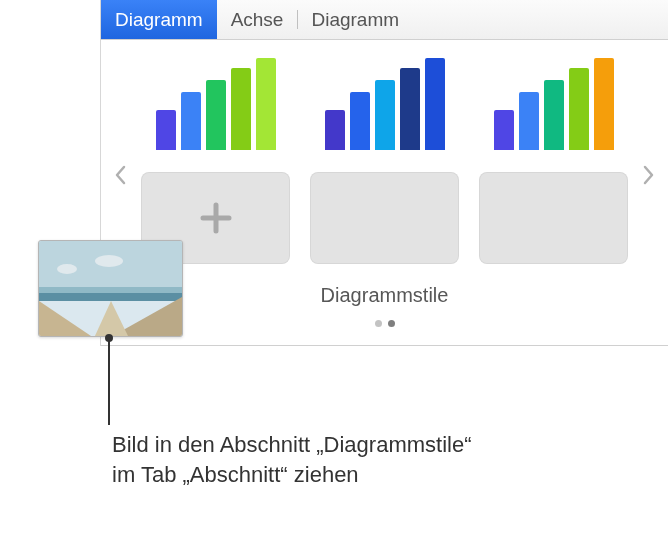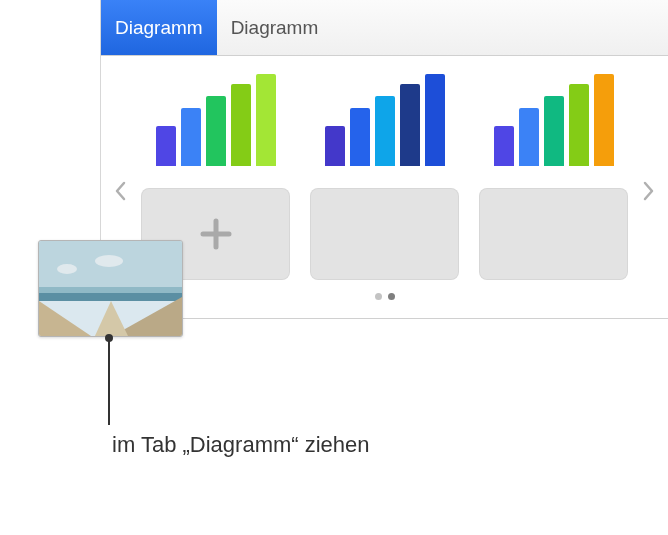--- a/index.html
+++ b/index.html
@@ -13,21 +13,21 @@
   }
   .panel {
     position: absolute;
     left: 100px;
     top: 0;
     width: 568px;
     border-left: 1px solid #d7d7d7;
   }
   .tabs {
     display: flex;
-    height: 56px;
+    height: 40px;
     border-bottom: 1px solid #d0d0d0;
     background: linear-gradient(#fbfbfb,#f0f0f0);
   }
   .tab {
     flex: 0 0 auto;
     padding: 0 14px;
     font-size: 19px;
     color: #555;
     display: flex;
     align-items: center;
@@ -140,20 +140,21 @@
     line-height:1.35;
     max-width: 500px;
   }
 </style>
 </head>
 <body>
 
 <div class="panel">
   <div class="tabs">
     <div class="tab active">Diagramm</div>
+    <div class="tab">Achse</div>
     <div class="tab">Diagramm</div>
   </div>
 
   <div class="stylearea">
     <div class="navbtn left">
       <svg width="12" height="20" viewBox="0 0 12 20">
           <path d="M10 2 L3 10 L10 18" stroke="#b0b0b0" stroke-width="2.5" fill="none" stroke-linecap="round" stroke-linejoin="round"></path>
         </svg>
     </div>
     <div class="navbtn right">
@@ -192,34 +193,36 @@
         </div>
         <div class="placeholder add">
           <svg width="42" height="42" viewBox="0 0 42 42">
             <path d="M21 8 V34 M8 21 H34" stroke="#a9a9a9" stroke-width="5" stroke-linecap="round"></path>
           </svg>
         </div>
         <div class="placeholder"></div>
         <div class="placeholder"></div>
       </div>
 
+    <div class="caption">Diagrammstile</div>
     <div class="dots" id="dots"><span></span><span class="active"></span></div>
   </div>
 </div>
 
 <div class="thumb">
   <svg width="145" height="97" viewBox="0 0 145 97">
     <rect width="145" height="52" fill="#bcd5de"></rect>
     <rect y="46" width="145" height="6" fill="#90b9c6"></rect>
     <rect y="52" width="145" height="8" fill="#5b8fa3"></rect>
     <path d="M0 60 L55 97 L0 97 Z" fill="#c7b591"></path>
     <path d="M145 55 L145 97 L70 97 Z" fill="#baa987"></path>
     <path d="M55 97 L72 60 L90 97 Z" fill="#d4c8a8"></path>
     <ellipse cx="28" cy="28" rx="10" ry="5" fill="#e8eef0" opacity="0.8"></ellipse>
     <ellipse cx="70" cy="20" rx="14" ry="6" fill="#e8eef0" opacity="0.8"></ellipse>
   </svg>
 </div>
 
 <div class="leader"></div>
 
 <div class="callout">
-  <div>im Tab „Diagramm“ ziehen</div>
+  <div>Bild in den Abschnitt „Diagrammstile“</div>
+  <div>im Tab „Abschnitt“ ziehen</div>
 </div>
 
 </body></html>

